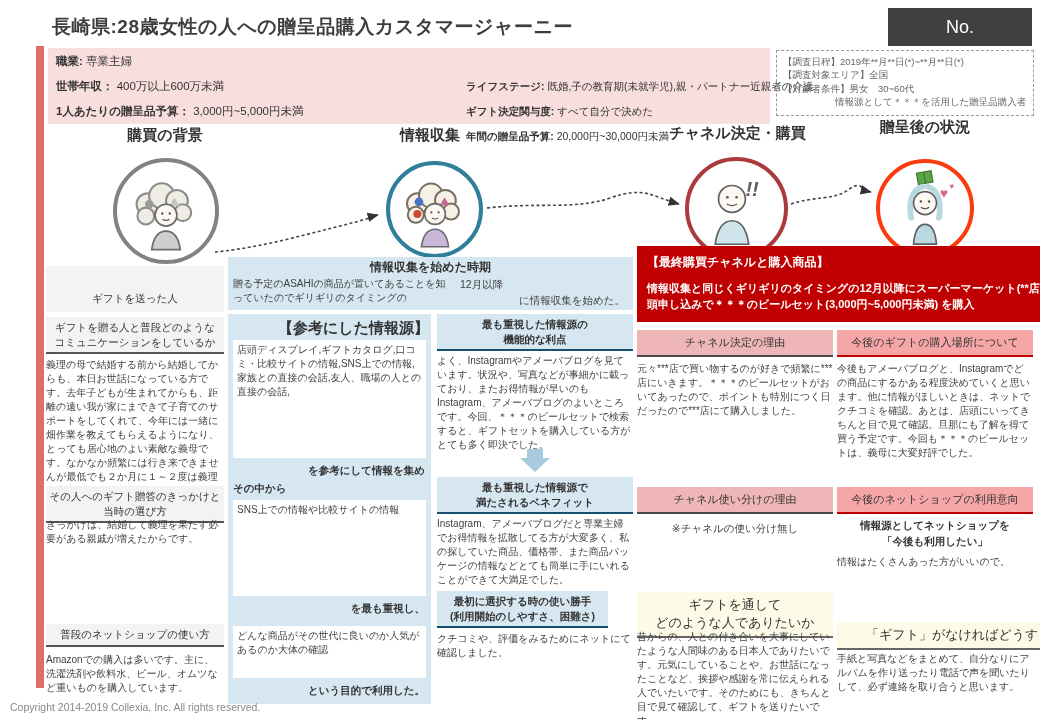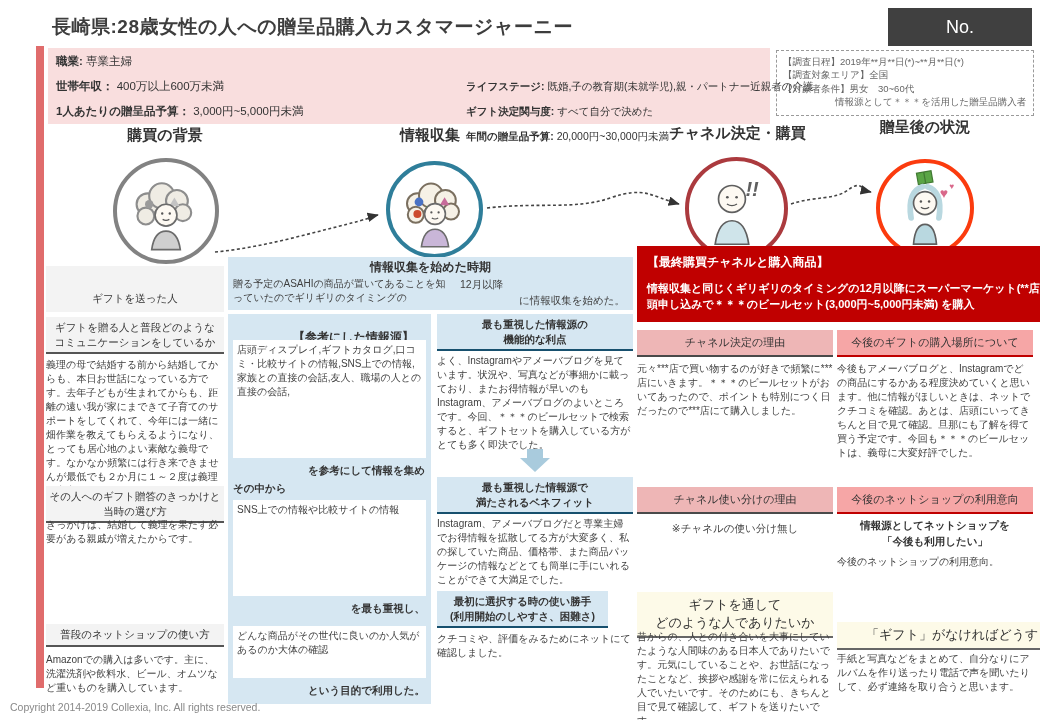--- a/index.html
+++ b/index.html
@@ -172,21 +172,21 @@
   <div class="abs body-txt" style="left:46px;top:653px;width:178px;">Amazonでの購入は多いです。主に、洗濯洗剤や飲料水、ビール、オムツなど重いものを購入しています。</div>
 
   <div class="abs panel" style="left:228px;top:257px;width:405px;height:53px;">
     <div class="it-title" style="padding-top:2px;">情報収集を始めた時期</div>
     <div class="abs body-txt" style="left:5px;top:20px;width:218px;">贈る予定のASAHIの商品が置いてあることを知っていたのでギリギリのタイミングの</div>
     <div class="abs body-txt" style="left:232px;top:20px;font-size:10.5px;">12月以降</div>
     <div class="abs body-txt" style="right:8px;top:36px;font-size:10.5px;">に情報収集を始めた。</div>
   </div>
 
   <div class="abs panel" style="left:228px;top:314px;width:203px;height:390px;">
-    <div class="center bold" style="padding-top:15px;font-size:12px;color:#333;margin-left:48px;">【参考にした情報源】</div>
+    <div class="center bold" style="padding-top:5px;font-size:15px;color:#333;margin-left:48px;">【参考にした情報源】</div>
     <div class="abs wbox" style="left:5px;top:26px;width:193px;height:118px;">店頭ディスプレイ,ギフトカタログ,口コミ・比較サイトの情報,SNS上での情報,家族との直接の会話,友人、職場の人との直接の会話,</div>
     <div class="abs conn" style="right:6px;top:150px;">を参考にして情報を集め</div>
     <div class="abs conn" style="left:5px;top:168px;">その中から</div>
     <div class="abs wbox" style="left:5px;top:186px;width:193px;height:96px;">SNS上での情報や比較サイトの情報</div>
     <div class="abs conn" style="right:6px;top:288px;">を最も重視し、</div>
     <div class="abs wbox" style="left:5px;top:312px;width:193px;height:52px;">どんな商品がその世代に良いのか人気があるのか大体の確認</div>
     <div class="abs conn" style="right:6px;top:370px;">という目的で利用した。</div>
   </div>
 
   <div class="abs hdr hdr-blue" style="left:437px;top:314px;width:196px;">最も重視した情報源の
@@ -209,19 +209,19 @@
   <div class="abs body-txt center" style="left:637px;top:521px;width:196px;font-size:10.5px;">※チャネルの使い分け無し</div>
   <div class="abs hdr hdr-cream" style="left:637px;top:592px;width:196px;">ギフトを通して
 どのような人でありたいか</div>
   <div class="abs body-txt" style="left:637px;top:630px;width:196px;">昔からの、人との付き合いを大事にしていたような人間味のある日本人でありたいです。元気にしていることや、お世話になったことなど、挨拶や感謝を常に伝えられる人でいたいです。そのためにも、きちんと目で見て確認して、ギフトを送りたいです。</div>
 
   <div class="abs hdr hdr-salmon" style="left:837px;top:330px;width:196px;">今後のギフトの購入場所について</div>
   <div class="abs body-txt" style="left:837px;top:362px;width:196px;">今後もアメーバブログと、Instagramでどの商品にするかある程度決めていくと思います。他に情報がほしいときは、ネットでクチコミを確認。あとは、店頭にいってきちんと目で見て確認。旦那にも了解を得て買う予定です。今回も＊＊＊のビールセットは、義母に大変好評でした。</div>
   <div class="abs hdr hdr-salmon" style="left:837px;top:487px;width:196px;">今後のネットショップの利用意向</div>
   <div class="abs hdr bold" style="left:837px;top:518px;width:196px;font-size:10.5px;line-height:1.5;">情報源としてネットショップを
 「今後も利用したい」</div>
-  <div class="abs body-txt" style="left:837px;top:555px;width:196px;">今後のネットショップの利用意向。</div>
+  <div class="abs body-txt" style="left:837px;top:555px;width:196px;">情報はたくさんあった方がいいので。</div>
   <div class="abs hdr hdr-cream" style="left:837px;top:622px;width:230px;text-align:right;">「ギフト」がなければどうするか</div>
   <div class="abs body-txt" style="left:837px;top:652px;width:196px;">手紙と写真などをまとめて、自分なりにアルバムを作り送ったり電話で声を聞いたりして、必ず連絡を取り合うと思います。</div>
 
   <div class="abs footer" style="left:10px;top:701px;">Copyright 2014-2019 Collexia, Inc. All rights reserved.</div>
 
 </div>
 
 </body></html>

